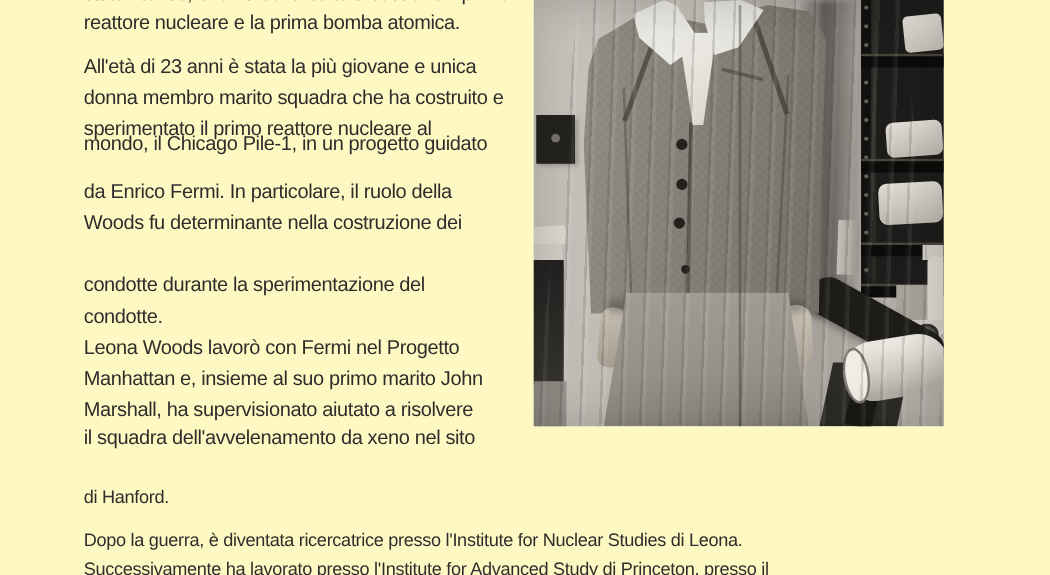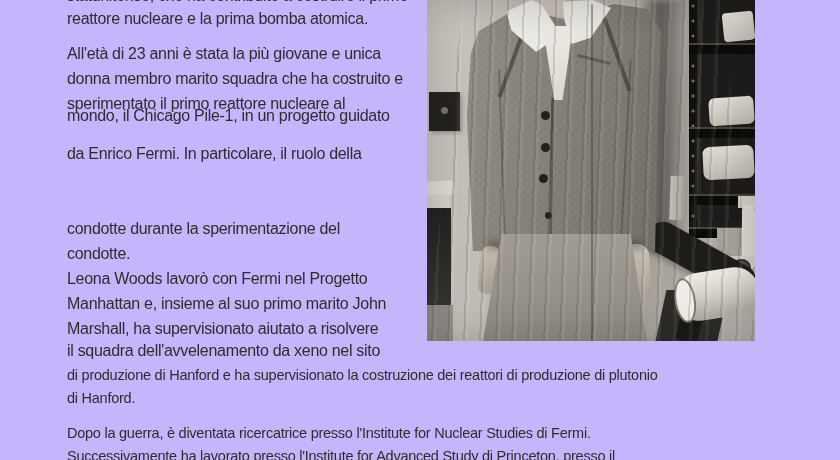--- a/index.html
+++ b/index.html
@@ -1,16 +1,16 @@
 <!DOCTYPE html>
 <html><head>
 <meta charset="utf-8">
 <style>
   html,body{margin:0;padding:0;background:#ffffff;}
-  .page{position:relative;width:840px;height:460px;background:#c4b5fd;overflow:hidden;
+  .page{position:relative;width:840px;height:460px;background:#fef9c3;overflow:hidden;
         font-family:"Liberation Sans","DejaVu Sans",sans-serif;color:#2b2b2b;}
   .ln{position:absolute;left:67px;white-space:nowrap;font-size:16px;line-height:25px;
       letter-spacing:-0.3px;color:#2e2d2c;}
   .ln-sm{font-size:14.5px;letter-spacing:-0.25px;line-height:24px;color:#2e2d2c;}
 
   
   .photo{position:absolute;left:427px;top:0;width:328px;height:341px;overflow:hidden;
          background:#bcb8b1;}
   .photo *{position:absolute;}
   .ph-wall{inset:0;background:linear-gradient(100deg,#cac6bf 0%,#c0bcb5 28%,#b4b0a9 52%,
@@ -101,32 +101,32 @@
 <div class="page">
 
   <div class="ln" style="top:-17px">statunitense, che ha contribuito a costruire il primo</div>
   <div class="ln" style="top:6px">reattore nucleare e la prima bomba atomica.</div>
 
   <div class="ln" style="top:41px">All'età di 23 anni è stata la più giovane e unica</div>
   <div class="ln" style="top:66px">donna membro marito squadra che ha costruito e</div>
   <div class="ln" style="top:91px">sperimentato il primo reattore nucleare al</div>
   <div class="ln" style="top:103px">mondo, il Chicago Pile-1, in un progetto guidato</div>
   <div class="ln" style="top:141px">da Enrico Fermi. In particolare, il ruolo della</div>
+  <div class="ln" style="top:166px">Woods fu determinante nella costruzione dei</div>
   <div class="ln" style="top:216px">condotte durante la sperimentazione del</div>
   <div class="ln" style="top:241px">condotte.</div>
 
   <div class="ln" style="top:266px">Leona Woods lavorò con Fermi nel Progetto</div>
   <div class="ln" style="top:291px">Manhattan e, insieme al suo primo marito John</div>
   <div class="ln" style="top:316px">Marshall, ha supervisionato aiutato a risolvere</div>
   <div class="ln" style="top:338px">il squadra dell'avvelenamento da xeno nel sito</div>
 
-  <div class="ln ln-sm" style="top:363px">di produzione di Hanford e ha supervisionato la costruzione dei reattori di produzione di plutonio</div>
   <div class="ln ln-sm" style="top:386px">di Hanford.</div>
 
-  <div class="ln ln-sm" style="top:421px">Dopo la guerra, è diventata ricercatrice presso l'Institute for Nuclear Studies di Fermi.</div>
+  <div class="ln ln-sm" style="top:421px">Dopo la guerra, è diventata ricercatrice presso l'Institute for Nuclear Studies di Leona.</div>
   <div class="ln ln-sm" style="top:444px">Successivamente ha lavorato presso l'Institute for Advanced Study di Princeton, presso il</div>
 
   <div class="photo" title="Ritratto in bianco e nero di Leona Woods in tailleur davanti a uno scaffale con rotoli di carta">
     <div class="ph-wall"></div>
 
     <div class="ph-box">
       <div class="ph-box-dot"></div>
     </div>
     <div class="ph-lroll1"></div>
     <div class="ph-lroll2"></div>

